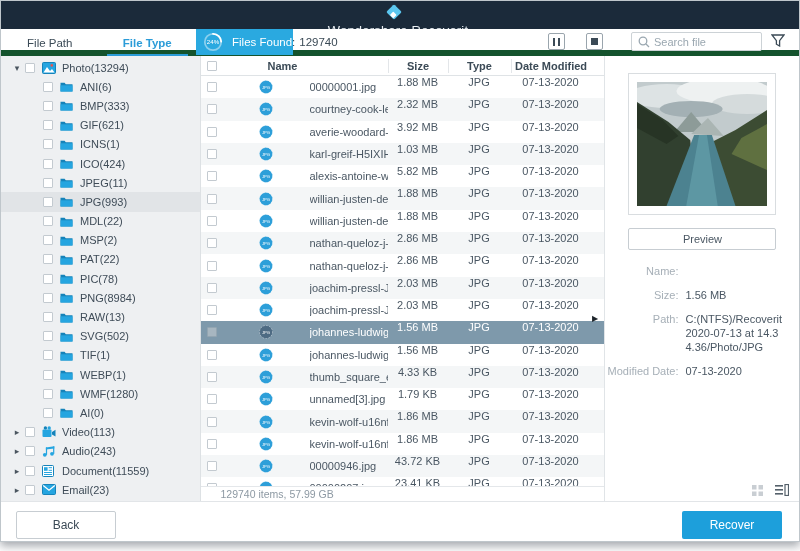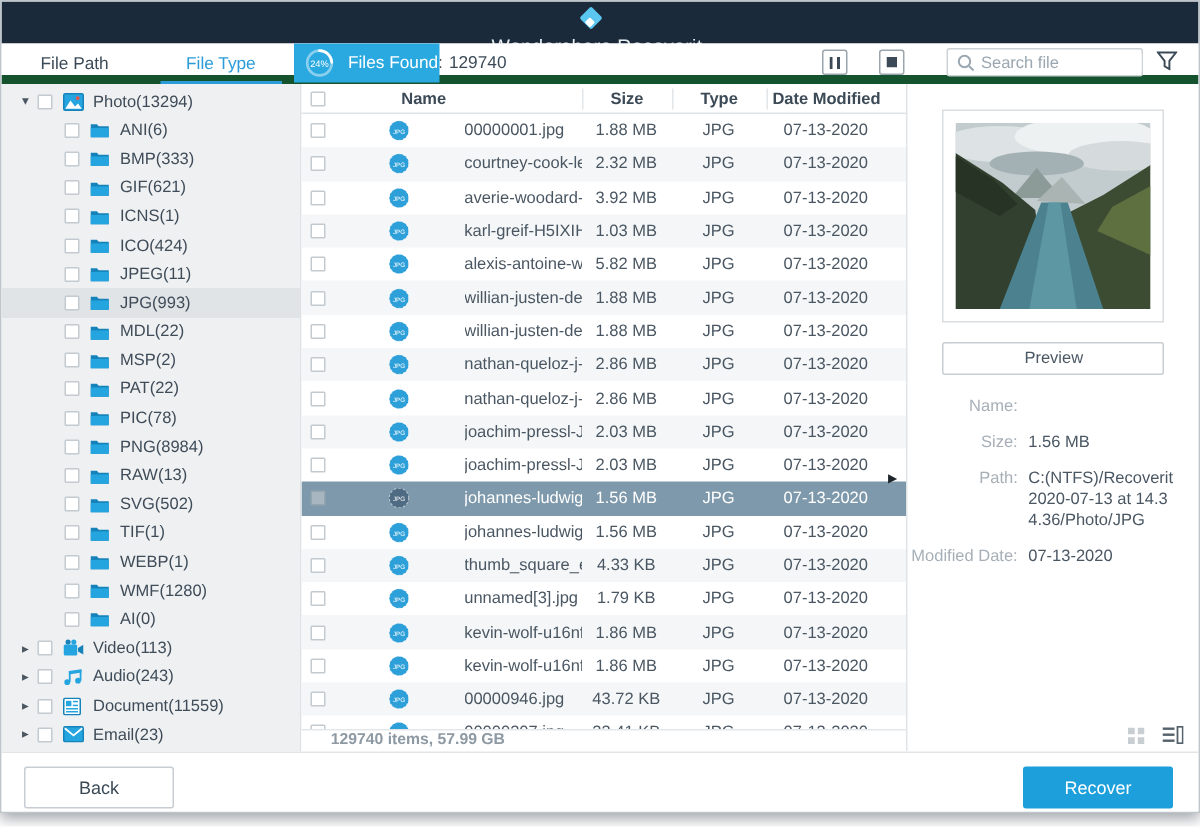--- a/index.html
+++ b/index.html
@@ -18,21 +18,21 @@
                  padding:4px 12px; margin-right:8px; cursor:pointer; }
   .tb-btn { background:none; border:none; width:26px; height:24px; display:flex; align-items:center;
             justify-content:center; cursor:pointer; margin-left:8px; }
 
   
   .toolbar { position:absolute; left:0; top:28px; width:100%; height:27px; background:#fff;
              border-bottom:6px solid #14532d; }
   .tabs { position:absolute; left:0; top:0; width:195px; height:27px; display:flex; }
   .tab { flex:1; display:flex; align-items:center; justify-content:center; font-size:11.5px;
          color:#3b4a56; cursor:pointer; position:relative; }
-  .tab.active { color:#2b9cd8; font-weight:normal; }
+  .tab.active { color:#2b9cd8; font-weight:bold; }
   .tab.active::after { content:""; position:absolute; left:8px; right:8px; bottom:0; height:2px; background:#2b9cd8; }
 
   .found-wrap { position:absolute; left:195px; top:0; height:26px; width:240px; }
   .found-layer { position:absolute; left:0; top:0; height:26px; display:flex; align-items:center;
                  white-space:nowrap; font-size:11.5px; }
   .found-base { color:#3b4a56; }
   .found-overlay { background:#2aa9e0; color:#fff; width:97px; overflow:hidden; }
   .fcircle { width:20px; height:20px; margin:0 9px 0 7px; flex:0 0 auto; }
   .found-base .fcircle svg { visibility:hidden; }
   .fcount { margin-left:4px; }
@@ -60,37 +60,37 @@
   .tree-item.selected { background:#e1e4e7; }
   .chev { width:16px; font-size:9px; color:#4b5660; text-align:center; flex:0 0 auto; }
   .checkbox { width:10px; height:10px; background:#fff; border:1px solid #c3cad0; border-radius:1px; flex:0 0 auto; }
   .tree-icon { width:15px; height:13px; margin:0 5px 0 7px; flex:0 0 auto; display:flex; align-items:center; }
   .tree-label { white-space:nowrap; }
 
   .main { width:405px; height:100%; background:#fff; position:relative; }
   .thead { height:20px; display:flex; align-items:center; border-bottom:1px solid #dfe3e6;
            font-size:11px; font-weight:bold; color:#3b4a56; }
   .rows-viewport { height:410px; overflow:hidden; }
-  .row { height:22.3px; display:flex; align-items:center; font-size:11px; color:#4a5763; cursor:pointer; }
+  .row { height:22.3px; display:flex; font-size:11px; color:#4a5763; cursor:pointer; }
   .row:nth-child(even) { background:#f4f6f7; }
   .row.selected { background:#7e99ab; color:#fff; }
   .cell-name { width:187px; display:flex; align-items:center; padding-left:6px; overflow:hidden;gap:32px; }
   .thead .cell-name { padding-left:6px; }
   .thead .cell-name .hlabel { margin-left:19px; }
   .cell-size { width:60px; text-align:center; flex:0 0 auto; }
   .cell-type { width:63px; text-align:center; flex:0 0 auto; }
   .cell-date { width:80px; text-align:center; flex:0 0 auto; }
   .thead .cell-size,.thead .cell-type,.thead .cell-date { border-left:1px solid #e3e6e9; height:14px; line-height:14px; }
   .file-badge { width:14px; height:14px; margin:0 5px 0 10px; flex:0 0 auto; color:#2d9fd9; }
   .row.selected .file-badge { color:#4e6b83; }
   .row.selected .checkbox { background:#a7b6c0; border-color:#93a5b1; }
   .fname { white-space:nowrap; overflow:hidden; }
 
   .status-row { position:absolute; left:0; bottom:0; width:405px; height:15px; border-top:1px solid #e4e7ea;
-                font-size:10.5px; color:#8d99a3; display:flex; padding-left:20px; background:#fff;font-weight:bold; }
+                font-size:10.5px; color:#8d99a3; display:flex; align-items:center; padding-left:20px; background:#fff; }
 
   .panel-expander { position:absolute; left:591px; top:258px; font-size:8px; color:#1d242a; cursor:pointer; }
 
   .rpanel { width:195px; height:100%; background:#fff; border-left:1px solid #e0e4e7; position:relative; }
   .thumb-frame { position:absolute; left:23px; top:17px; width:148px; height:142px; background:#fff;
                  border:1px solid #d9dde0; padding:8px; }
   .thumb-frame svg { width:100%; height:100%; display:block; }
   .preview-btn { position:absolute; left:23px; top:172px; width:148px; height:22px; background:#fff;
                  border:1px solid #c7cdd2; border-radius:2px; font-size:11px; color:#4a5763; cursor:pointer; }
   .details { position:absolute; left:0; top:208px; width:100%; }

